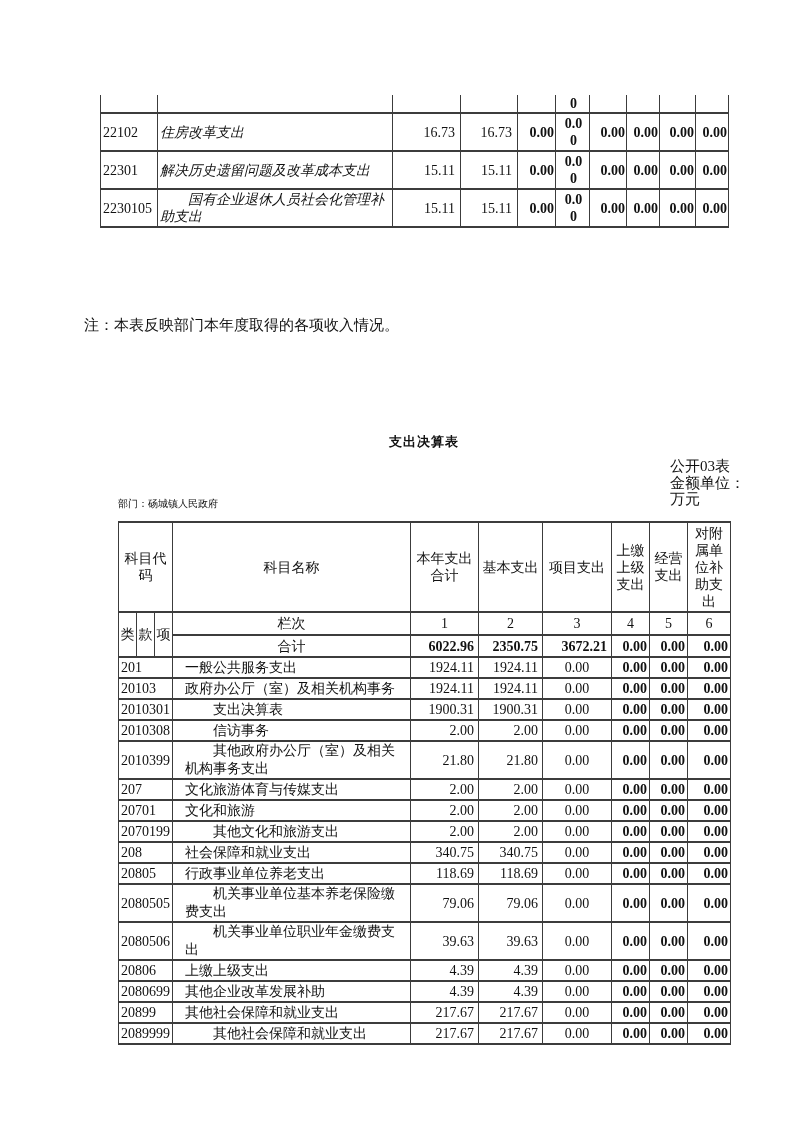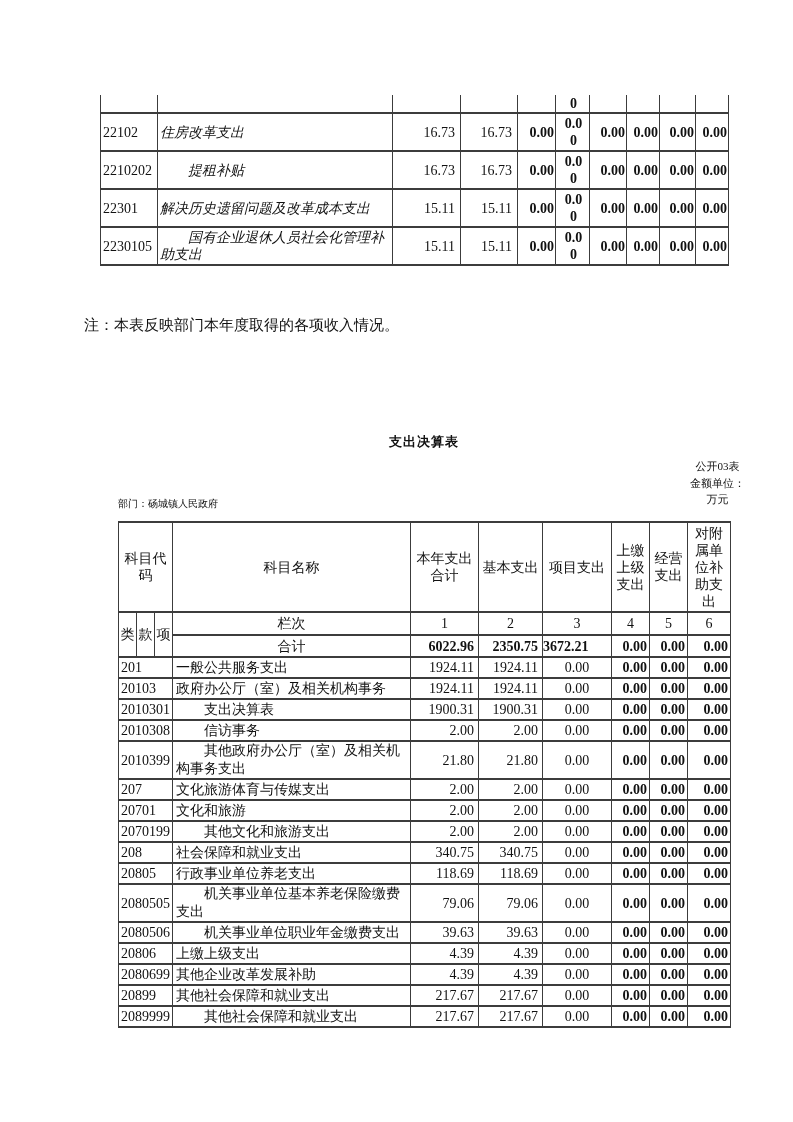--- a/index.html
+++ b/index.html
@@ -21,41 +21,41 @@
   .t1 td.code{text-align:left;padding-left:2px;}
   .t1 td.name{text-align:left;padding-left:2px;padding-right:2px;font-style:italic;}
   .t1 td.name.indent{text-indent:2em;}
   .t1 td.num{text-align:right;padding-right:5px;}
   .t1 td.z{text-align:right;padding-right:1px;font-weight:bold;}
   .t1 td.zwrap{text-align:center;padding:0 5px 0 7px;word-break:break-all;font-weight:bold;}
 
   
   .title{position:absolute;left:118px;top:433px;width:612px;text-align:center;
          font-size:13px;font-weight:bold;letter-spacing:1px;}
-  .meta{position:absolute;right:48px;top:458px;text-align:center;font-size:11px;line-height:16.5px;}
+  .meta{position:absolute;right:48px;top:458px;text-align:left;font-size:15px;line-height:16.5px;}
   .dept{position:absolute;left:118px;top:497px;font-size:10px;}
   .note{position:absolute;left:84px;top:316px;font-size:15px;}
 
   
   .t2{position:absolute;left:118px;top:521px;width:612px;font-size:14px;}
   .t2 td,.t2 th{
     border:1px solid #3c3c3c;border-top:2px solid #3c3c3c;border-bottom:2px solid #3c3c3c;
     font-weight:normal;vertical-align:middle;line-height:17px;padding:0;
   }
   .t2 tr.hdr th{height:88px;text-align:center;padding:0 1px;}
   .t2 tr.lanci td{height:21px;text-align:center;}
   .t2 tr.total td{height:20px;}
   .t2 td.sub{text-align:center;}
   .t2 td.code{text-align:left;padding-left:2px;height:19px;}
-  .t2 td.name{text-align:left;padding-left:3px;padding-right:2px;height:19px;line-height:18px;}
+  .t2 td.name{text-align:left;padding-left:12px;padding-right:2px;height:19px;line-height:18px;}
   .t2 td.name.indent{text-indent:2em;}
   .t2 td.cname{text-align:center;}
   .t2 td.val{text-align:right;padding-right:4px;}
   .t2 td.c3{text-align:center;padding-right:0;}
-  .t2 tr.total td.c3{text-align:left;padding-right:4px;}
+  .t2 tr.total td.c3{text-align:right;padding-right:4px;}
   .t2 td.zb{font-weight:bold;padding-right:2px;}
   .t2 tr.total td.val{font-weight:bold;}
 </style>
 </head>
 <body>
 
 <div class="page">
 
   <table class="t1">
     <colgroup>
@@ -79,32 +79,20 @@
         <td class="z"></td>
         <td class="zwrap">0</td>
         <td class="z"></td>
         <td class="z"></td>
         <td class="z"></td>
         <td class="z"></td>
       </tr>
     <tr>
       <td class="code">22102</td>
       <td class="name">住房改革支出</td>
-      <td class="num">16.73</td>
-      <td class="num">16.73</td>
-      <td class="z">0.00</td>
-      <td class="zwrap">0.00</td>
-      <td class="z">0.00</td>
-      <td class="z">0.00</td>
-      <td class="z">0.00</td>
-      <td class="z">0.00</td>
-    </tr>
-        <tr>
-      <td class="code">2210202</td>
-      <td class="name indent">提租补贴</td>
       <td class="num">16.73</td>
       <td class="num">16.73</td>
       <td class="z">0.00</td>
       <td class="zwrap">0.00</td>
       <td class="z">0.00</td>
       <td class="z">0.00</td>
       <td class="z">0.00</td>
       <td class="z">0.00</td>
     </tr>
         <tr>

